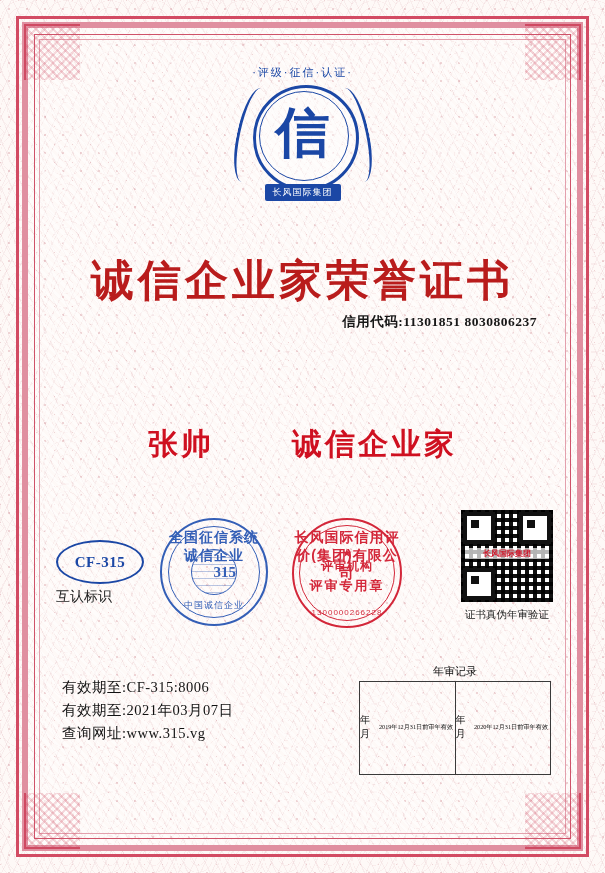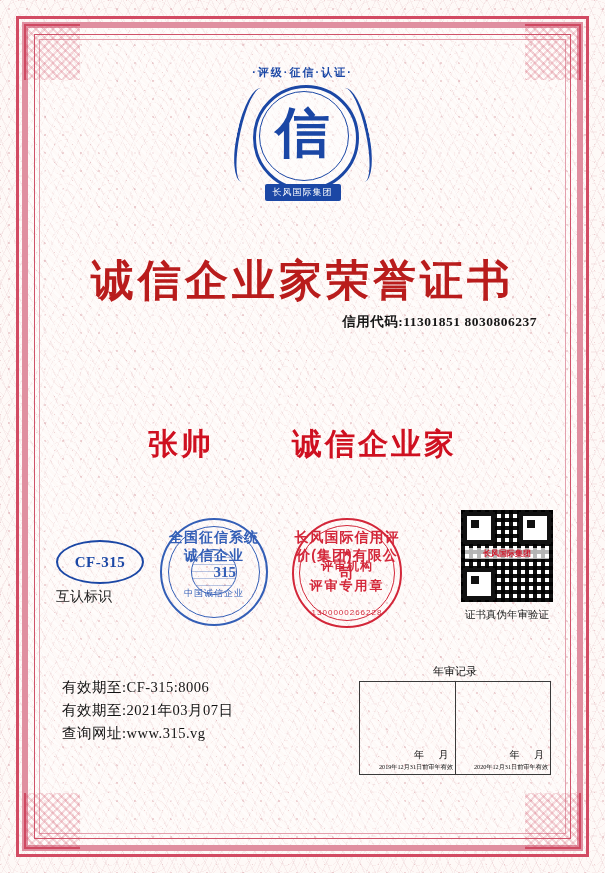--- a/index.html
+++ b/index.html
@@ -101,21 +101,21 @@
     width: 168px;
     height: 158px;
   }
   .emblem .arc-text {
     position: absolute;
     top: 2px; left: 0; right: 0;
     text-align: center;
     font-size: 11px;
     color: #1b47a5;
     letter-spacing: 2px;
-    font-weight: bold;
+    font-weight: normal;
   }
   .emblem .ring {
     position: absolute;
     left: 34px; top: 22px;
     width: 100px; height: 100px;
     border-radius: 50%;
     border: 3px solid #1b47a5;
     background: rgba(255,255,255,0.35);
   }
   .emblem .ring2 {
@@ -278,21 +278,21 @@
     align-items: center;
     justify-content: flex-end;
     font-family: "Liberation Serif", serif;
     font-size: 15px;
     font-weight: bold;
     background-image:
       repeating-linear-gradient(to bottom, rgba(31,79,176,0.35) 0 1px, transparent 1px 7px);
   }
   .seal-blue .arc-bottom {
     position: absolute;
-    bottom: 24px; left: 0; right: 0;
+    bottom: 12px; left: 0; right: 0;
     text-align: center;
     font-size: 9px;
     letter-spacing: 1px;
   }
 
   
   .seal-red {
     position: absolute;
     left: 244px; top: 18px;
     width: 106px; height: 106px;
@@ -414,23 +414,23 @@
   }
   .review-grid {
     display: flex;
     border: 1px solid #3a3a3a;
     height: 92px;
   }
   .review-cell {
     flex: 1;
     position: relative;
     display: flex;
-    flex-direction: column;
+    flex-direction: row;
     justify-content: flex-end;
-    align-items: flex-end;
+    align-items: center;
     padding-bottom: 2px;
   }
   .review-cell + .review-cell { border-left: 1px solid #3a3a3a; }
   .review-cell .ym {
     font-size: 10px;
     color: #111;
     letter-spacing: 6px;
     margin-bottom: 1px;
     font-family: "Liberation Serif", serif;
   }

